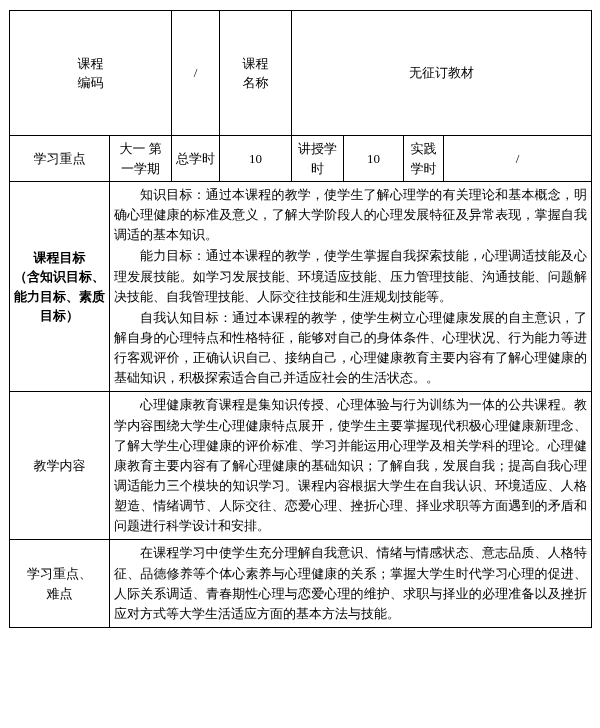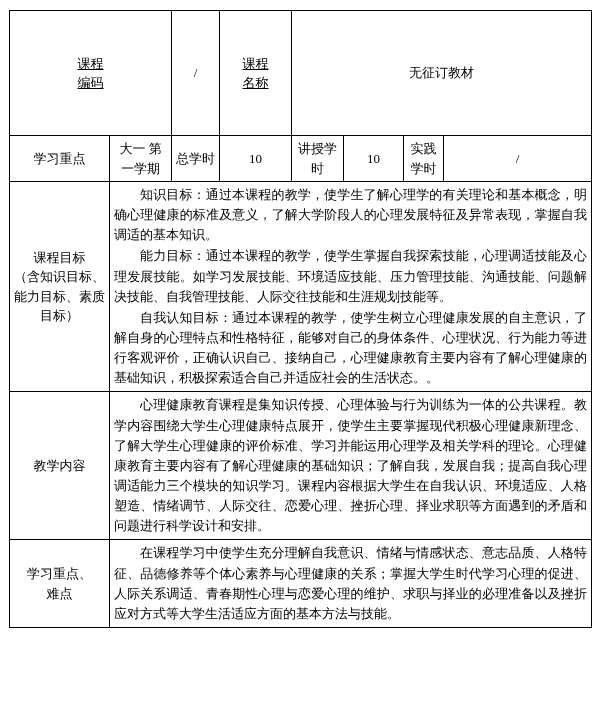--- a/index.html
+++ b/index.html
@@ -33,21 +33,20 @@
     padding: 3px 4px;
     font-size: 13px;
     line-height: 1.5;
   }
   .c-center {
     text-align: center;
   }
   .label-cell {
     font-size: 13px;
     line-height: 1.45;
-    text-decoration: underline;
   }
   .row-head td {
     height: 118px;
   }
   .row2 td {
     height: 46px;
   }
   .row3 td {
     height: 36px;
   }
@@ -68,20 +67,21 @@
   .label-two-line {
     font-size: 13px;
     line-height: 1.4;
   }
   .slash {
     font-size: 13px;
   }
   .goal-label {
     font-size: 13px;
     line-height: 1.5;
+    font-weight: bold;
   }
 </style>
 </head>
 <body>
 
 <div class="sheet">
   <table class="course-table">
     <colgroup>
       <col style="width:100px">
       <col style="width:62px">

